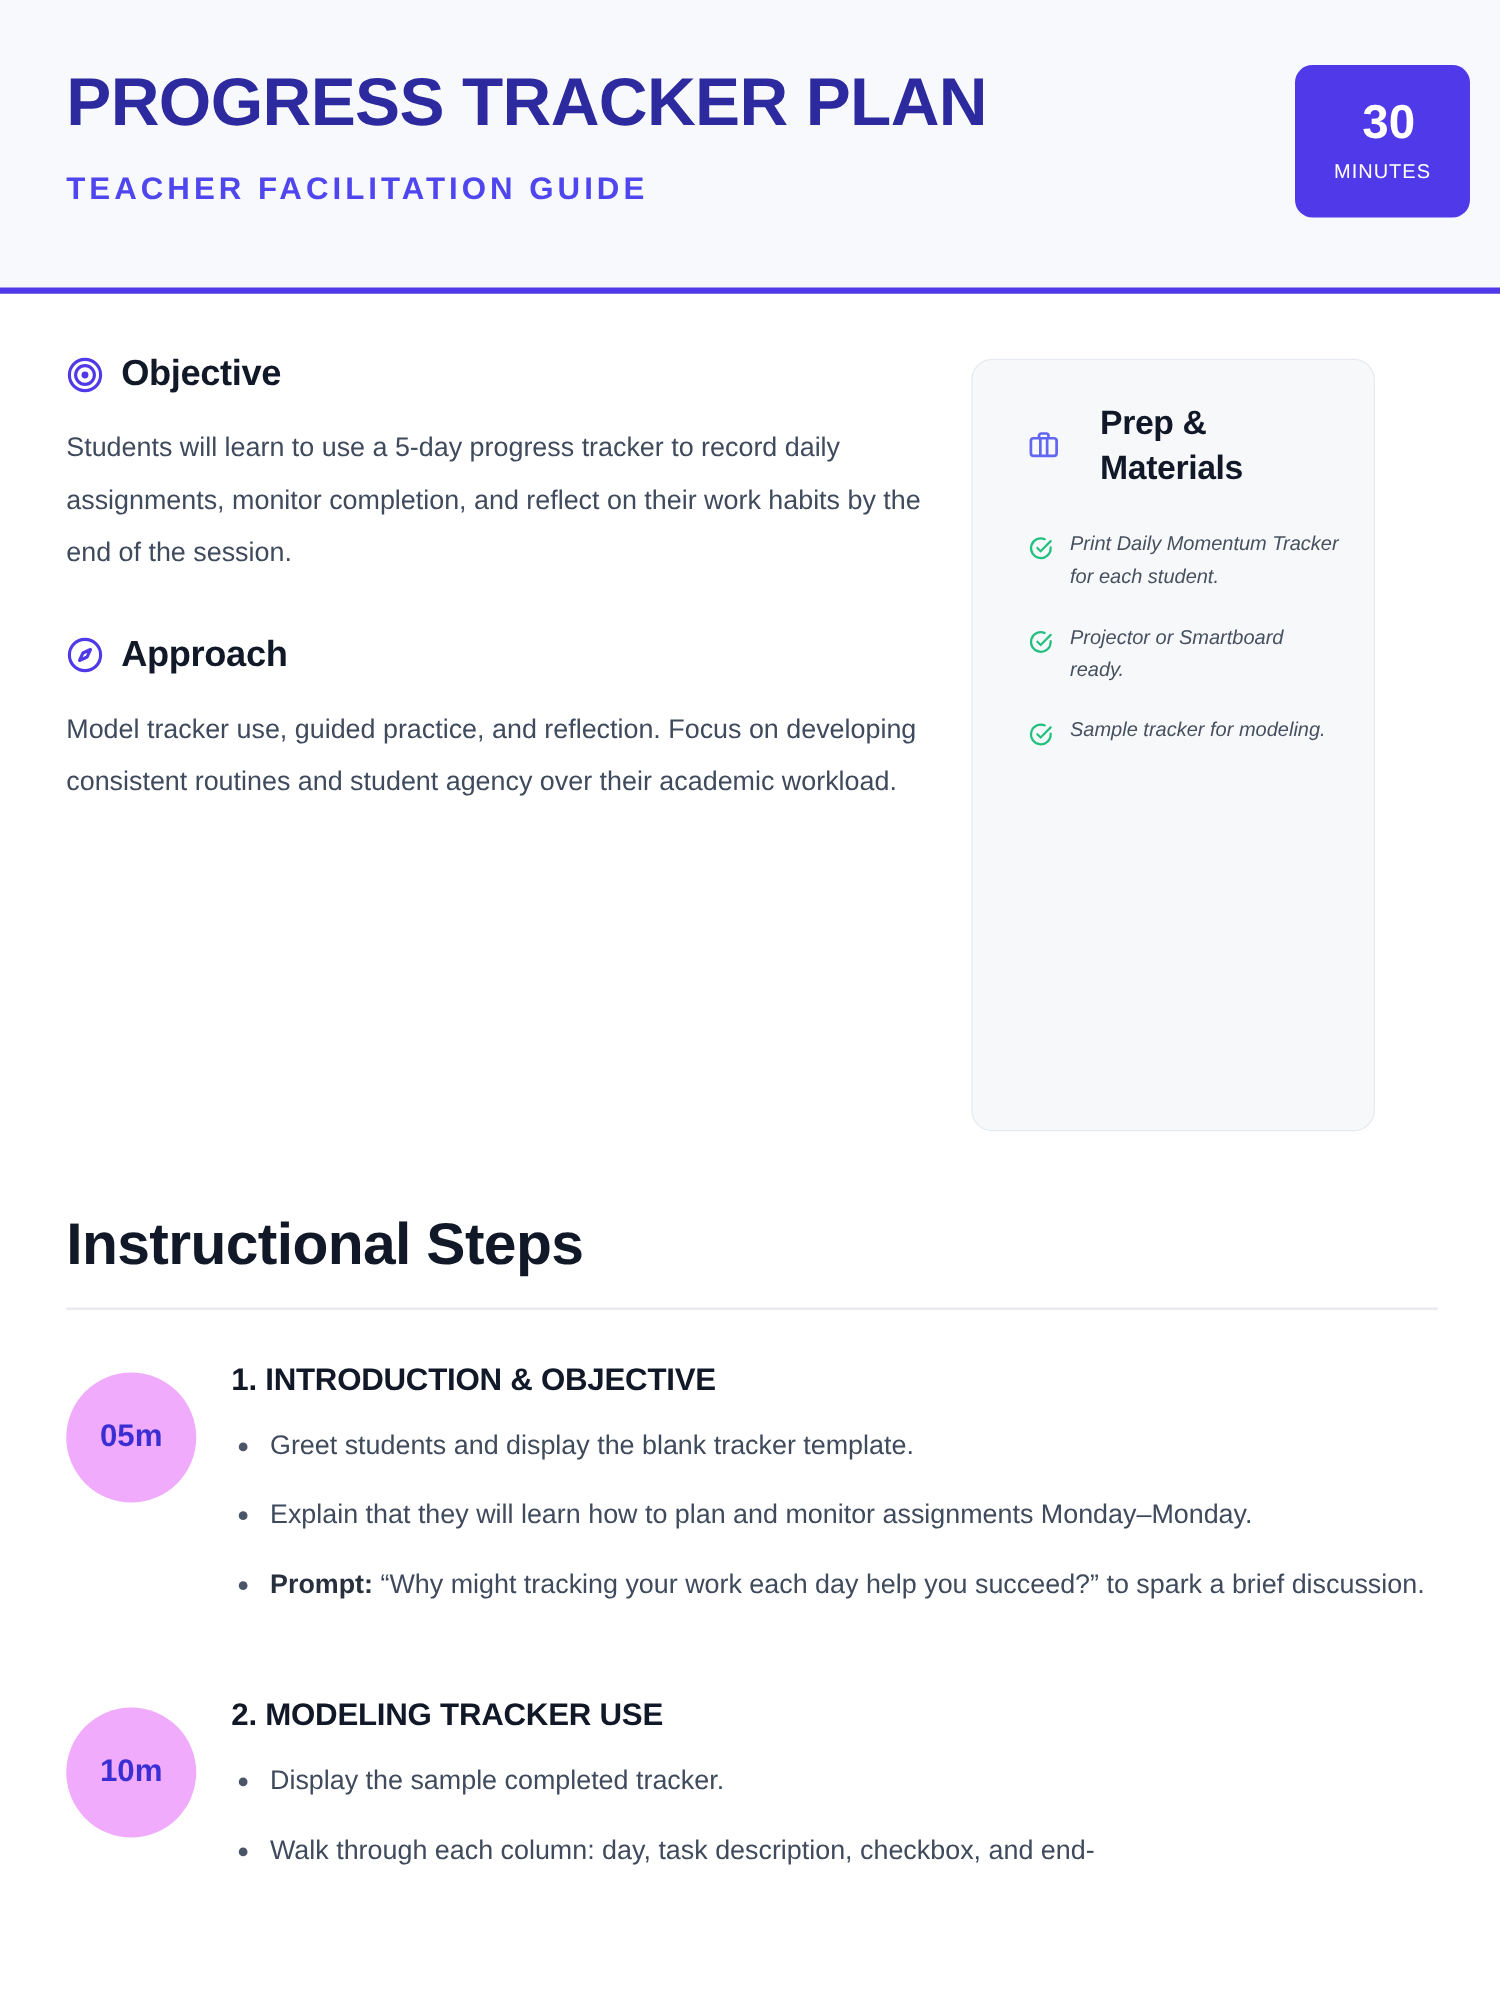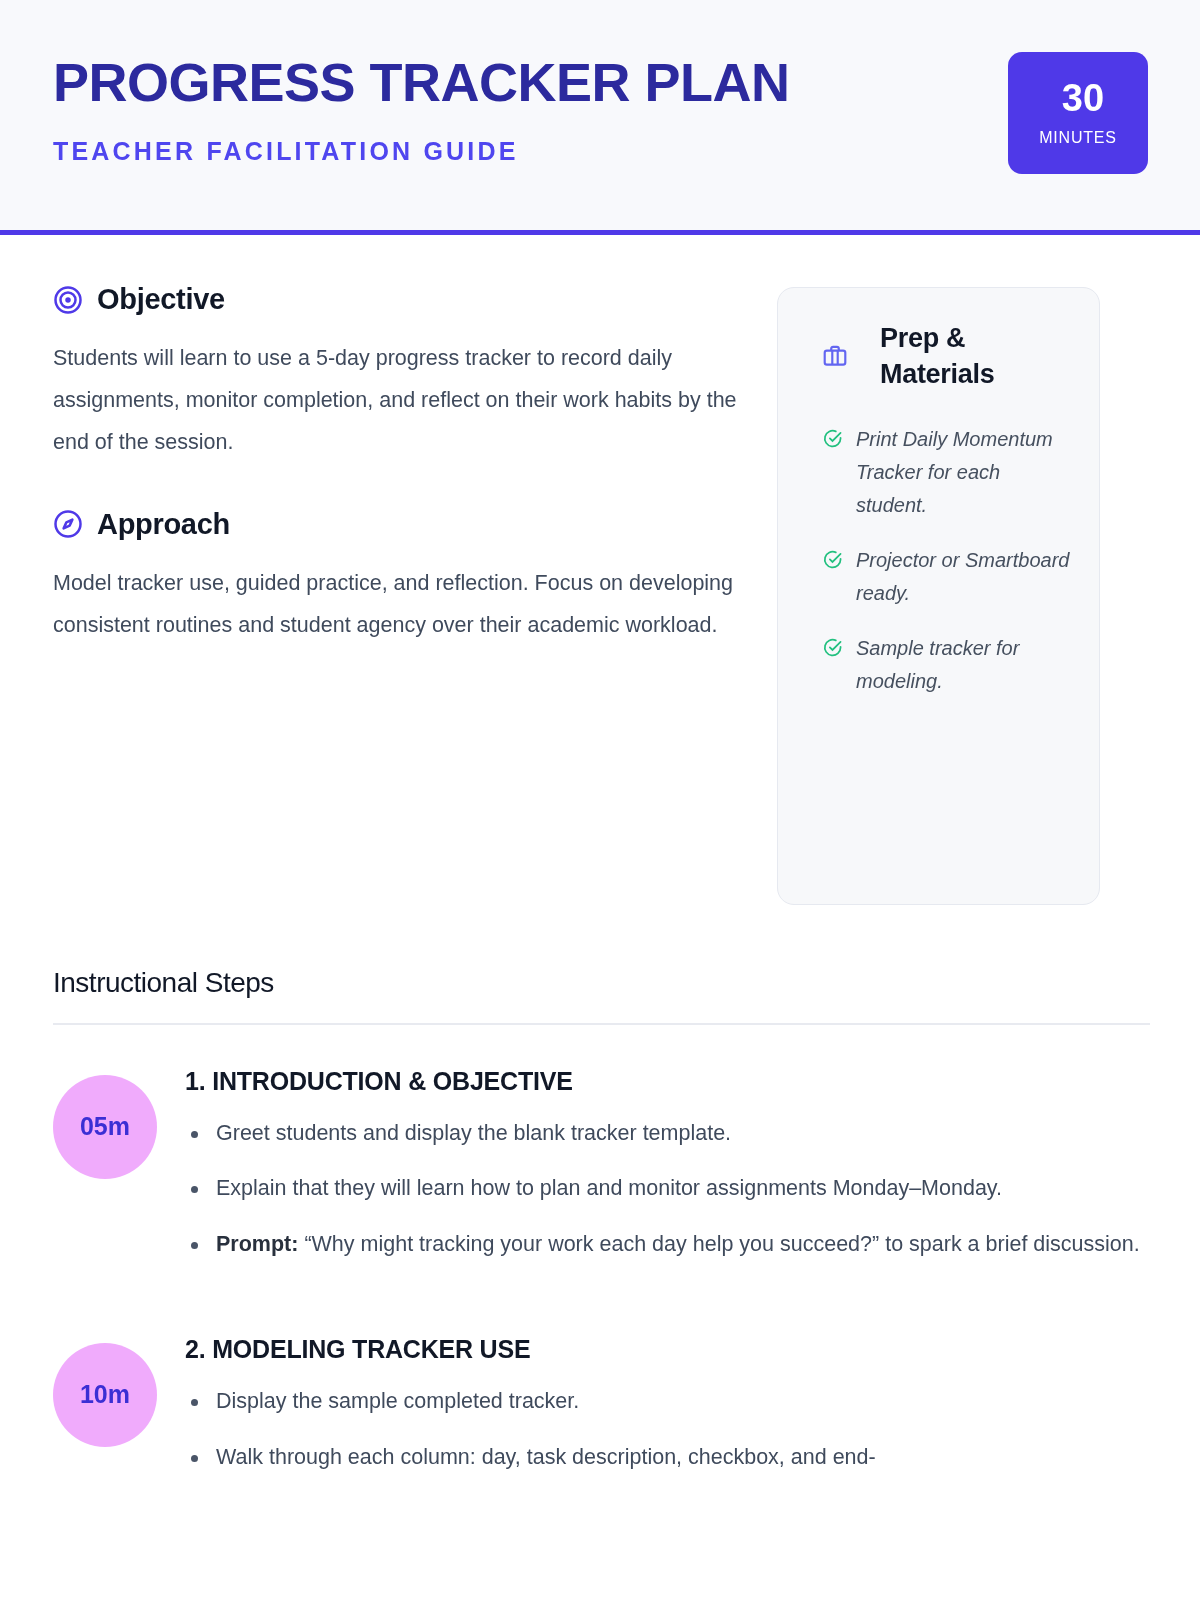--- a/index.html
+++ b/index.html
@@ -17,21 +17,21 @@
     width: 1200px;
     height: 1600px;
     overflow: hidden;
     background: #ffffff;
   }
 
   
   .header {
     background: #f8f9fc;
     border-bottom: 5px solid #4f39e8;
-    padding: 46px 52px 40px 53px;
+    padding: 46px 24px 40px 53px;
     display: flex;
     align-items: flex-start;
     justify-content: space-between;
     height: 235px;
   }
   .header-left { padding-top: 8px; }
   .doc-title {
     font-size: 54px;
     font-weight: 800;
     letter-spacing: -0.5px;
@@ -130,31 +130,31 @@
   .prep-list { list-style: none; margin-top: 30px; padding-left: 18px; }
   .prep-list li {
     display: flex;
     gap: 13px;
     align-items: flex-start;
     margin-bottom: 22px;
   }
   .prep-list li:last-child { margin-bottom: 0; }
   .prep-text {
     font-style: italic;
-    font-size: 20px;
+    font-size: 16px;
     line-height: 1.65;
     color: #46505f;
   }
   .check-ico { flex: none; margin-top: 5px; }
 
   
   .steps-title {
     margin-top: 62px;
-    font-size: 28px;
-    font-weight: 400;
+    font-size: 47px;
+    font-weight: 700;
     color: #111827;
     letter-spacing: -0.5px;
   }
   .steps-rule {
     margin-top: 24px;
     height: 1.5px;
     background: #e8eaf0;
     width: 1097px;
   }
   .steps-list { margin-top: 36px; }

